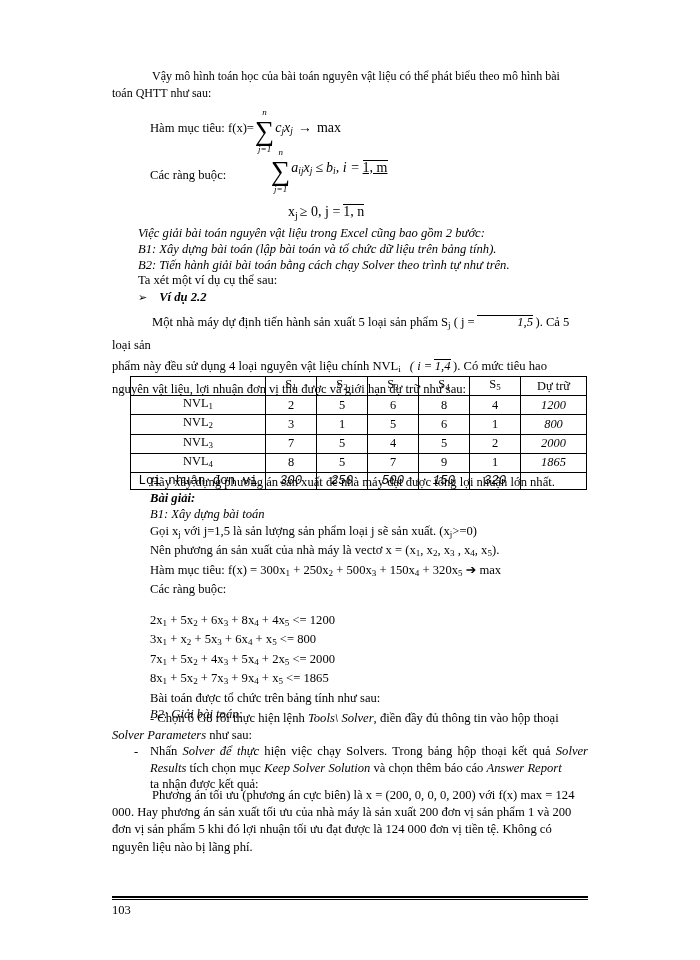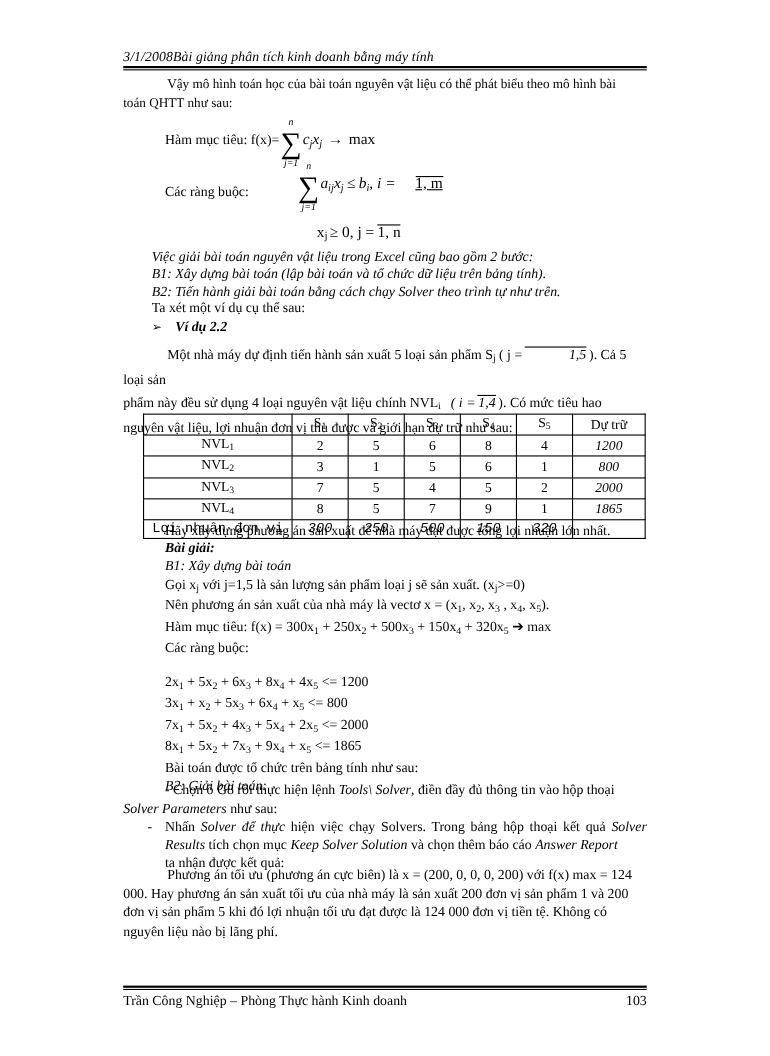--- a/index.html
+++ b/index.html
@@ -162,42 +162,38 @@
   .indent-dash .dash {
     position: absolute;
     left: 22px;
   }
 </style>
 </head>
 <body>
 
 <div class="page">
 
-  <div class="header">
-    <div class="header-text">3/1/2008Bài giảng phân tích kinh doanh bằng máy tính</div>
-    <div class="header-rule"></div>
-  </div>
 
   <div style="position:absolute; left:112px; top:68px; width:476px; font-size:12px; line-height:16.5px;">
     <div class="line" style="text-indent:40px;">Vậy mô hình toán học của bài toán nguyên vật liệu có thể phát biểu theo mô hình bài</div>
     <div class="line">toán QHTT như sau:</div>
   </div>
 
   <div style="position:absolute; left:112px; top:110px; width:476px;">
 
     <div class="mathrow" style="left:38px; top:8px;">
       <span class="mlabel">Hàm mục tiêu: f(x)=</span><span class="sigma">∑<span class="lim-top">n</span><span class="lim-bot">j=1</span></span><span class="mi"><span>c</span><sub>j</sub></span><span class="mi"><span>x</span><sub>j</sub></span><span class="arrow" style="margin:0 5px;">→</span><span class="mnorm">max</span>
     </div>
 
     <div class="mathrow" style="left:38px; top:55px;">
       <span class="mlabel">Các ràng buộc:</span>
     </div>
 
     <div class="mathrow" style="left:158px; top:48px;">
-      <span class="sigma">∑<span class="lim-top">n</span><span class="lim-bot">j=1</span></span><span class="mi"><span>a</span><sub>ij</sub></span><span class="mi"><span>x</span><sub>j</sub></span><span class="mnorm" style="margin:0 3px;">≤</span><span class="mi"><span>b</span><sub>i</sub></span><span class="mi">, i =</span><span class="mnorm ovl" style="margin-left:18px;text-decoration:underline;">1, m</span>
+      <span class="sigma">∑<span class="lim-top">n</span><span class="lim-bot">j=1</span></span><span class="mi"><span>a</span><sub>ij</sub></span><span class="mi"><span>x</span><sub>j</sub></span><span class="mnorm" style="margin:0 3px;">≤</span><span class="mi"><span>b</span><sub>i</sub></span><span class="mi">, i =</span><span class="mnorm ovl" style="margin-left:3px;text-decoration:underline;">1, m</span>
     </div>
 
     <div class="mathrow" style="left:176px; top:92px;">
       <span class="mnorm"><span>x</span><sub>j</sub></span><span class="mnorm" style="margin-left:2px;">≥ 0, j =</span><span class="mnorm ovl" style="margin-left:3px;">1, n</span>
     </div>
   </div>
 
   <div style="position:absolute; left:138px; top:226px; width:440px; font-size:12.6px; line-height:15.8px;">
     <div class="line ital">Việc giải bài toán nguyên vật liệu  trong Excel cũng bao gồm 2 bước:</div>
     <div class="line ital">B1: Xây dựng bài toán (lập bài toán và tổ chức dữ liệu trên bảng tính).</div>
@@ -315,18 +311,17 @@
   <div style="position:absolute; left:112px; top:787px; width:476px; font-size:12.6px; line-height:17.2px;">
     <div class="line" style="text-indent:40px;">Phương án tối ưu (phương án cực biên) là x = (200, 0, 0, 0, 200) với        f(x) max = 124</div>
     <div class="line">000. Hay phương án sản xuất tối ưu của nhà máy là sản xuất 200 đơn vị sản phẩm 1 và 200</div>
     <div class="line">đơn vị sản phẩm 5 khi đó lợi nhuận tối ưu đạt được là 124 000 đơn vị tiền tệ. Không có</div>
     <div class="line">nguyên liệu nào bị lãng phí.</div>
   </div>
 
   <div class="footer">
     <div class="footer-rule"></div>
     <div class="footer-row">
-      <span>Trần Công Nghiệp – Phòng Thực hành Kinh doanh</span>
       <span>103</span>
     </div>
   </div>
 
 </div>
 
 </body></html>

